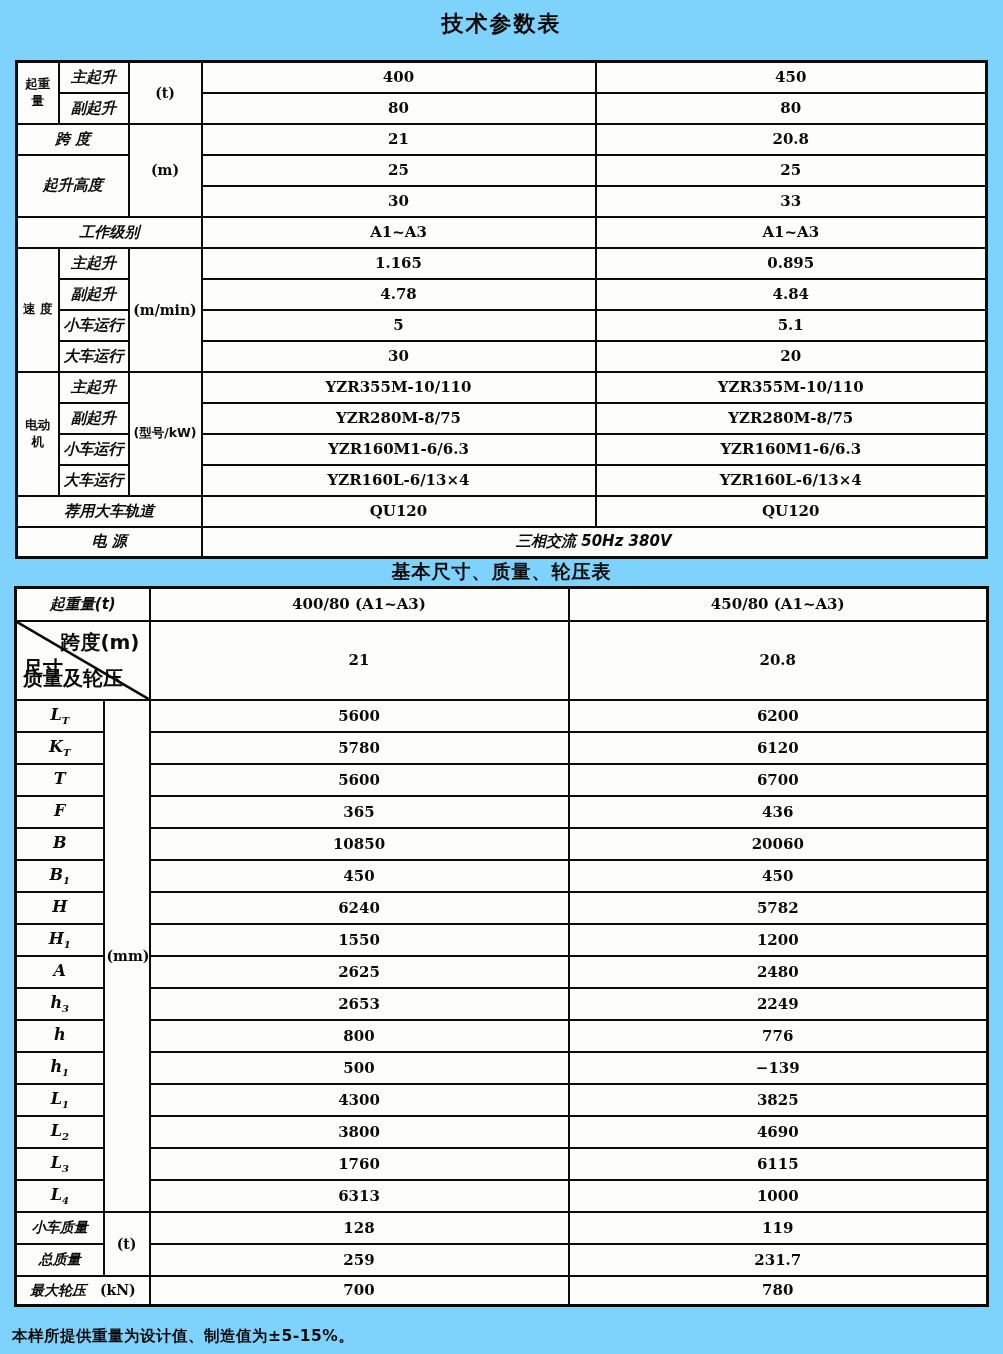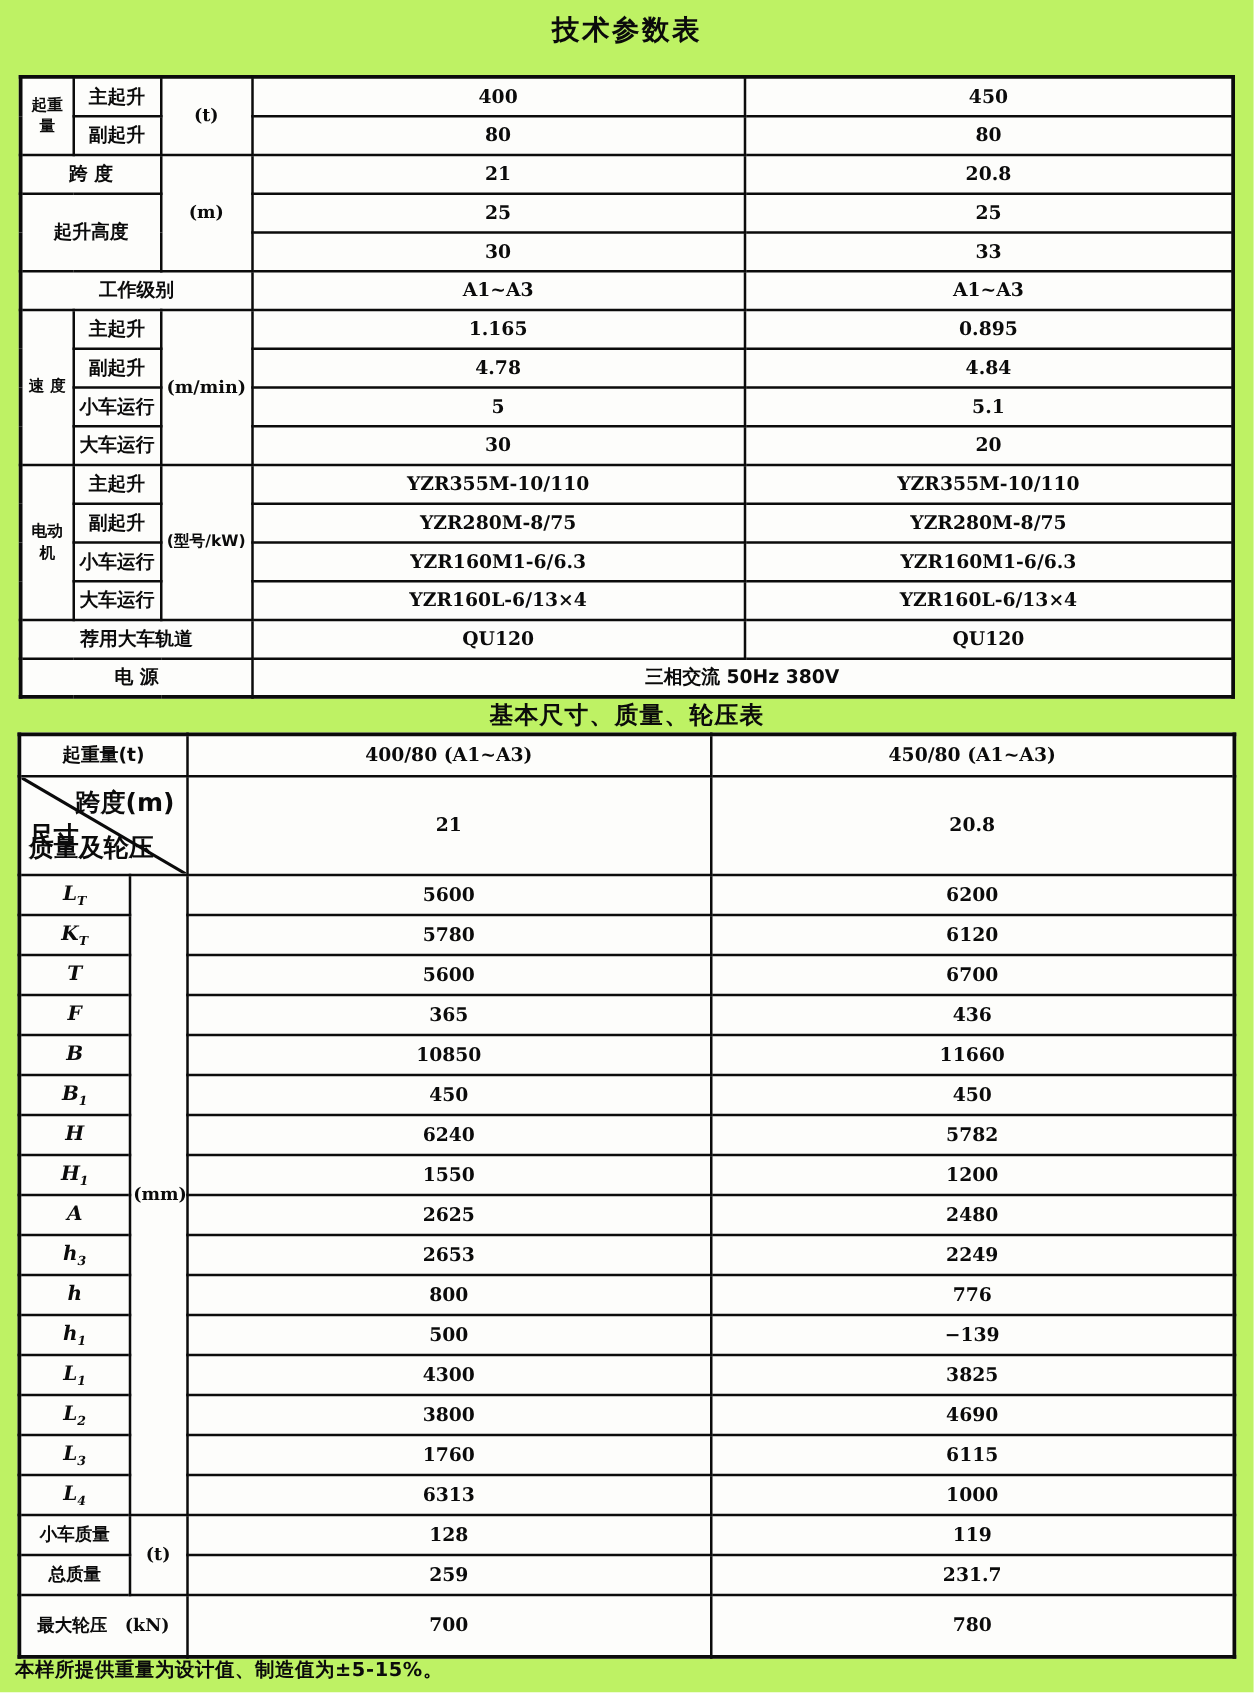--- a/index.html
+++ b/index.html
@@ -3,21 +3,21 @@
 <meta charset="utf-8">
 <style>
   * { margin:0; padding:0; box-sizing:border-box; }
   html,body { background:#ffffff; }
   body {
     width:1003px; height:1354px;
     font-family:"DejaVu Sans", sans-serif;
     color:#0b0b0b;
     position:relative;
   }
-  .page { position:absolute; inset:0; background:#bef264; }
+  .page { position:absolute; inset:0; background:#7dd3fc; }
 
   .title1 {
     position:absolute; top:9px; left:0; width:100%;
     text-align:center; font-size:22px; font-weight:bold;
     letter-spacing:2px;
   }
   .title2 {
     position:absolute; top:559px; left:0; width:100%;
     text-align:center; font-size:19px; font-weight:bold;
     letter-spacing:1px;
@@ -34,21 +34,21 @@
   #t2 { left:14px; top:586px; width:972px; }
 
   td {
     border:2px solid #0b0b0b;
     text-align:center; vertical-align:middle;
     overflow:hidden; padding:0 2px;
   }
   #t1 tr { height:31px; }
   #t2 tr.dimrow { height:32px; }
 
-  .zh   { font-weight:bold; font-size:15px; }
+  .zh   { font-weight:bold; font-size:15px;font-style:italic; }
   .zh-narrow { font-weight:bold; font-size:12.5px; letter-spacing:0; }
   .val  { font-family:"DejaVu Serif", serif; font-weight:bold; font-size:15px; }
   .unit { font-family:"DejaVu Serif", serif; font-weight:bold; font-size:14px; }
 
   .dletter {
     font-family:"DejaVu Serif", serif; font-style:italic;
     font-weight:bold; font-size:16px;
   }
   .dsub {
     font-family:"DejaVu Serif", serif; font-weight:bold;
@@ -219,21 +219,21 @@
         <td class="val">6700</td>
       </tr>
       <tr class="dimrow">
         <td><span class="dletter">F</span><sub class="dsub"></sub></td>
         <td class="val">365</td>
         <td class="val">436</td>
       </tr>
       <tr class="dimrow">
         <td><span class="dletter">B</span><sub class="dsub"></sub></td>
         <td class="val">10850</td>
-        <td class="val">11660</td>
+        <td class="val">20060</td>
       </tr>
       <tr class="dimrow">
         <td><span class="dletter">B</span><sub class="dsub">1</sub></td>
         <td class="val">450</td>
         <td class="val">450</td>
       </tr>
       <tr class="dimrow">
         <td><span class="dletter">H</span><sub class="dsub"></sub></td>
         <td class="val">6240</td>
         <td class="val">5782</td>
@@ -288,21 +288,21 @@
         <td class="zh" style="font-size:14px">小车质量</td>
         <td rowspan="2" class="unit">(t)</td>
         <td class="val">128</td>
         <td class="val">119</td>
       </tr>
       <tr style="height:32px">
         <td class="zh" style="font-size:14px">总质量</td>
         <td class="val">259</td>
         <td class="val">231.7</td>
       </tr>
-      <tr style="height:50px">
+      <tr style="height:30px">
         <td colspan="2">
           <span class="wheel-label">
             <span class="zh" style="font-size:14px">最大轮压</span>
             <span class="unit">(kN)</span>
           </span>
         </td>
         <td class="val">700</td>
         <td class="val">780</td>
       </tr>
     </tbody>

